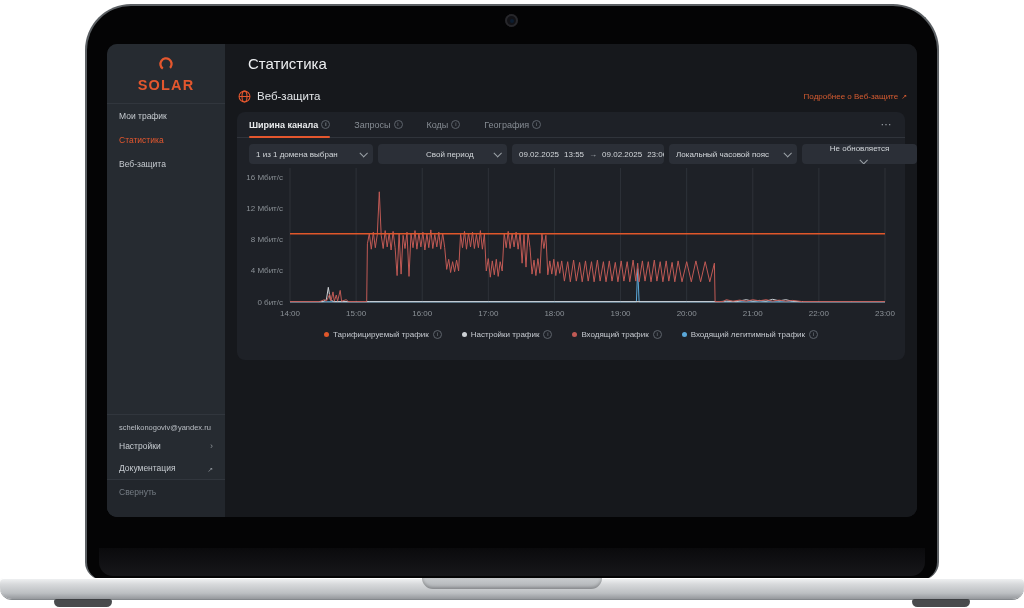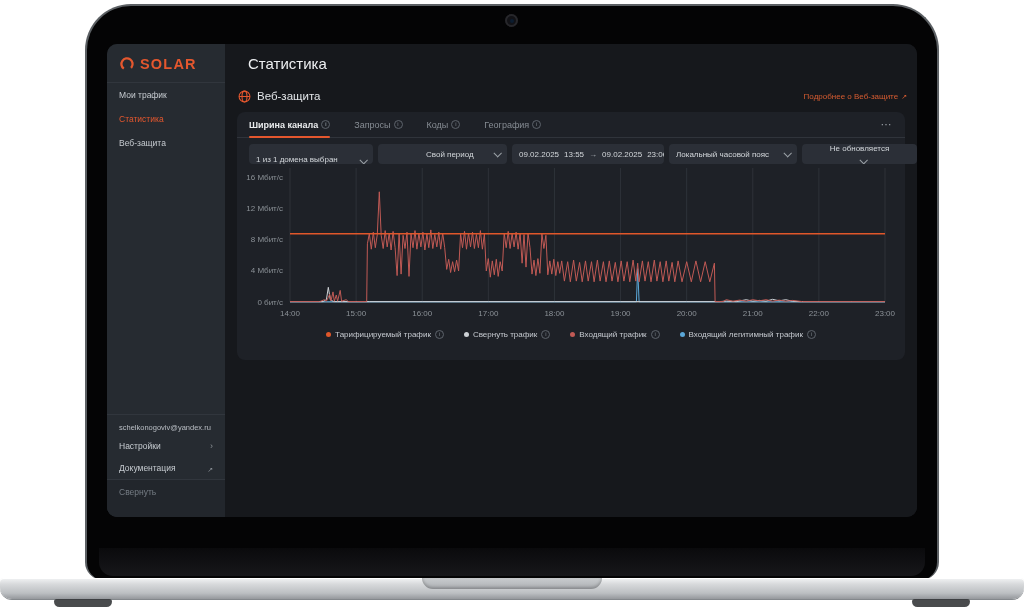--- a/index.html
+++ b/index.html
@@ -22,21 +22,21 @@
        box-shadow:inset 0 -2px 3px rgba(0,0,0,.22);}
   .foot{position:absolute;top:599px;width:58px;height:8px;background:#35373a;
        border-radius:3px 3px 6px 6px;opacity:.9;}
   .foot-l{left:54px;} .foot-r{left:912px;}
   
   .app{position:absolute;left:20px;top:38px;width:810px;height:473px;border-radius:10px;
        overflow:hidden;display:flex;background:#16181c;}
   
   .sidebar{position:relative;flex:0 0 118px;width:118px;background:#262b31;
        display:flex;flex-direction:column;}
-  .logo{display:flex;align-items:center;gap:5px;padding:12px 12px 10px;cursor:pointer;}
+  .logo{display:flex;align-items:center;gap:5px;padding:12px 12px 10px;cursor:pointer;flex-direction:column;}
   .logo-text{font-size:14.5px;font-weight:700;letter-spacing:1.2px;color:#e4572e;}
   .divider{height:0;border-top:1px solid #31363d;}
   .m-item{padding:7px 12px;font-size:8.5px;color:#c6cbd0;cursor:pointer;white-space:nowrap;}
   .m-item.active{color:#e4572e;}
   .sb-footer{position:absolute;left:0;right:0;bottom:0;}
   .email{font-size:7.5px;color:#b9bec4;padding:8px 12px 3px;white-space:nowrap;overflow:hidden;}
   .s-item{display:flex;justify-content:space-between;align-items:flex-end;padding:6px 12px;
        font-size:8.5px;color:#c6cbd0;cursor:pointer;}
   .s-item.collapse{background:#22262c;padding:7px 12px 20px;}
   .s-item.collapse .s-label{color:#767d85;}
@@ -152,21 +152,21 @@
                 <div class="tab">
                   <span class="tab-label">География</span>
                   <span class="info">i</span>
                 </div>
               </div>
             <div class="more-btn">
               <span>⋯</span>
             </div>
           </div>
           <div class="filters" id="filters">
-              <div class="control" style="width: 124px; align-items: flex-end;">
+              <div class="control" style="width: 124px;">
                 <span class="ctrl-label">1 из 1 домена выбран</span>
                 <span class="caret"></span>
               </div>
               <div class="control" style="width: 129px; padding-left: 48px;">
                 <span class="ctrl-label">Свой период</span>
                 <span class="caret"></span>
               </div>
               <div class="control daterange" style="width: 152px;">
                 <span>09.02.2025</span>
                 <span>13:55</span>
@@ -218,21 +218,21 @@
               </svg>
           </div>
           <div class="legend" id="legend">
               <div class="lg-item">
                 <span class="dot" style="background: rgb(224, 87, 42);"></span>
                 <span class="lg-label">Тарифицируемый трафик</span>
                 <span class="info">i</span>
               </div>
               <div class="lg-item">
                 <span class="dot" style="background: rgb(205, 209, 213);"></span>
-                <span class="lg-label">Свернуть трафик</span>
+                <span class="lg-label">Настройки трафик</span>
                 <span class="info">i</span>
               </div>
               <div class="lg-item">
                 <span class="dot" style="background: rgb(193, 90, 85);"></span>
                 <span class="lg-label">Входящий трафик</span>
                 <span class="info">i</span>
               </div>
               <div class="lg-item">
                 <span class="dot" style="background: rgb(90, 167, 216);"></span>
                 <span class="lg-label">Входящий легитимный трафик</span>

